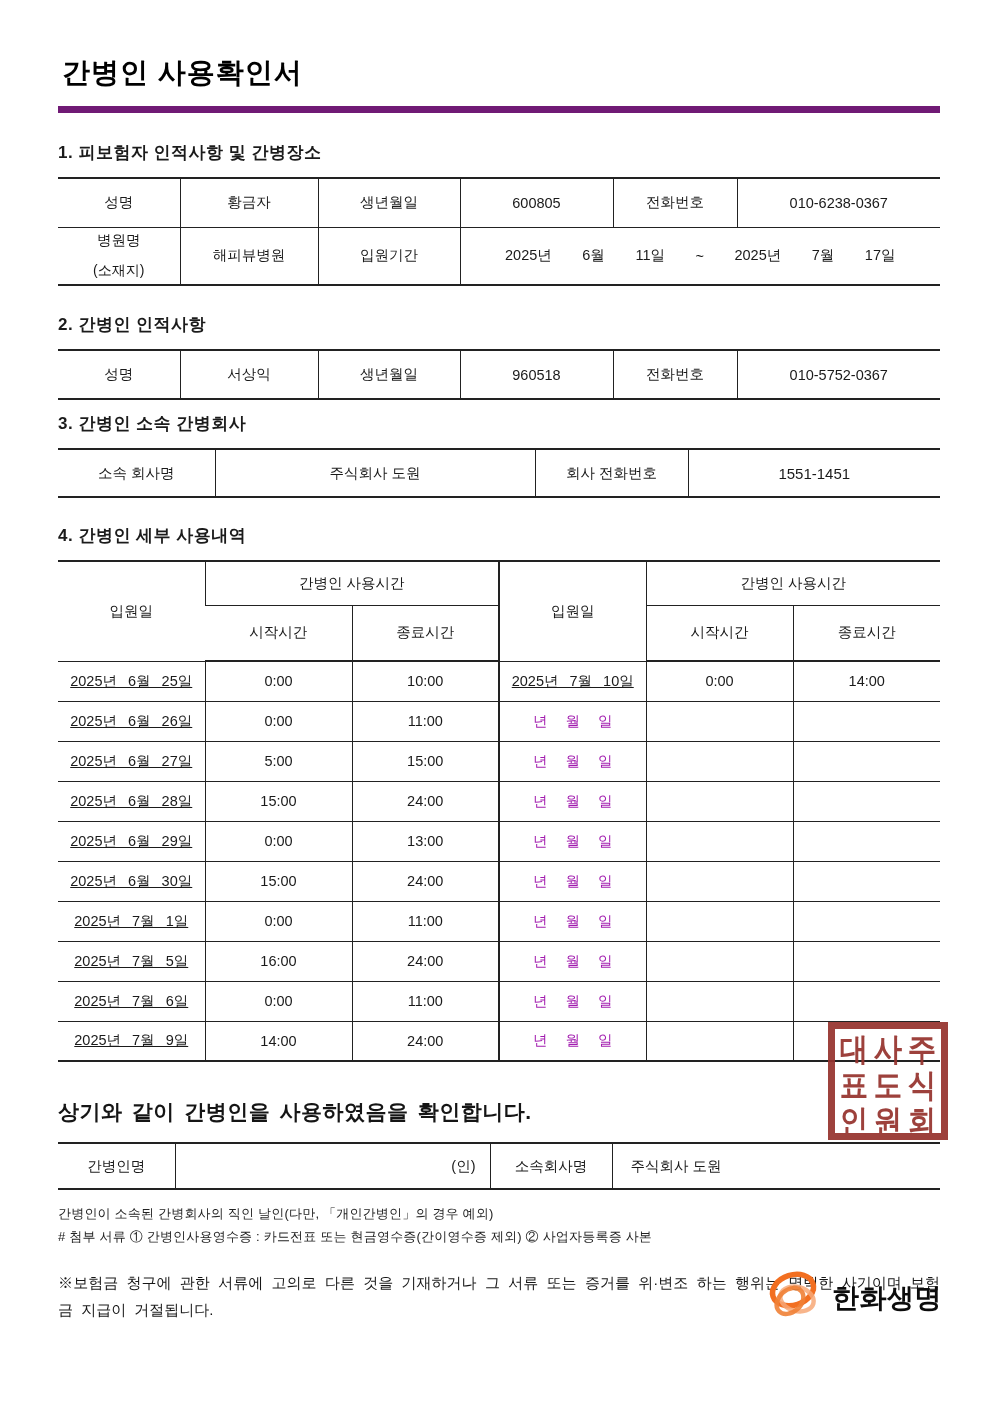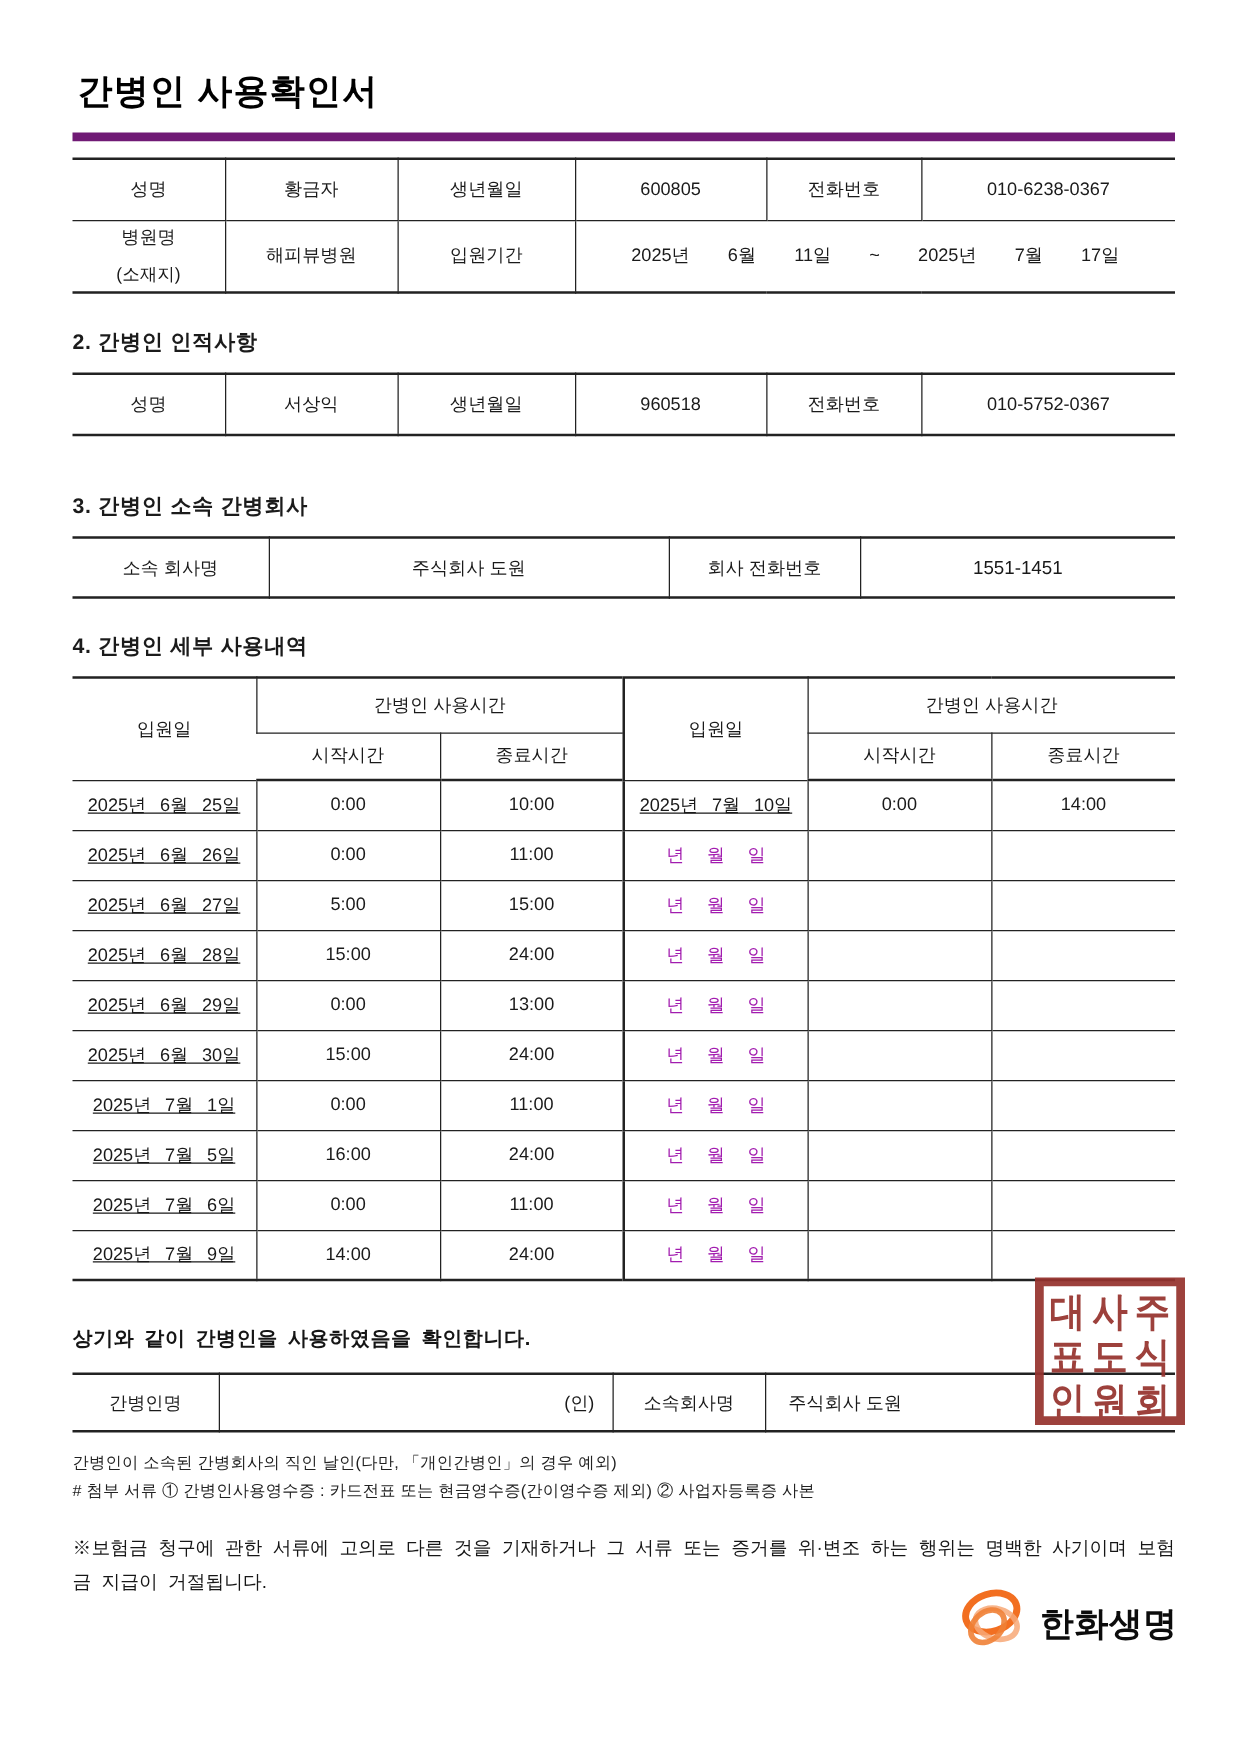--- a/index.html
+++ b/index.html
@@ -6,21 +6,21 @@
   html,body { background:#ffffff; }
   body { width:992px; font-family:"Liberation Sans", sans-serif; color:#111; }
   .page { position:relative; width:992px; height:1403px; background:#fff; padding:46px 52px 0 58px; overflow:hidden; }
 
   .doc-title { font-size:28px; font-weight:bold; letter-spacing:1px; color:#000;
                padding:8px 0 14px 4px; border-bottom:7px solid #701a75; }
 
   .section-heading { font-size:17px; font-weight:bold; color:#1b1b1b; letter-spacing:0.5px; }
   .sh1 { margin-top:28px; }
   .sh2 { margin-top:27px; }
-  .sh3 { margin-top:44px; }
+  .sh3 { margin-top:12px; }
   .sh4 { margin-top:26px; }
 
   table { border-collapse:collapse; table-layout:fixed; width:882px; margin-top:13px; }
   table { border-top:2px solid #222; border-bottom:2px solid #222; }
   td { border-top:1px solid #222; border-bottom:1px solid #222;
        text-align:center; vertical-align:middle; font-size:14.5px; color:#1a1a1a;
        overflow:hidden; }
   td + td { border-left:1px solid #222; }
 
   .t-info td { height:49px; }
@@ -30,27 +30,27 @@
 
   .period-cell { }
   .period-flex { display:flex; justify-content:space-evenly; align-items:center; padding:0 14px; font-size:14.5px; }
 
   .t-company td { height:48px; }
   .big-num { font-size:15px; }
 
   
   .t-usage td { height:40px; font-size:14.5px; }
   .t-usage .hrow1 td { height:44px; }
-  .t-usage .hrow2 td { height:38px; border-bottom:2px solid #222; }
+  .t-usage .hrow2 td { height:56px; border-bottom:2px solid #222; }
   .t-usage td.mid-div { border-left:2px solid #222; }
   .date-cell { word-spacing:7px;text-decoration:underline; }
   .empty-date { word-spacing:14px; color:#a21caf; }
 
   
-  .confirm-text { margin-top:36px; font-size:16px; font-weight:bold; color:#151515; letter-spacing:0.5px; word-spacing:3px; }
+  .confirm-text { margin-top:36px; font-size:21px; font-weight:bold; color:#151515; letter-spacing:0.5px; word-spacing:3px; }
   .t-sign { margin-top:16px; }
   .t-sign td { height:46px; }
   .seal-cell { text-align:right; padding-right:14px; }
   .left-pad { text-align:left; padding-left:18px; }
   .date-flex { display:flex; justify-content:flex-end; align-items:center; gap:52px; padding-right:26px; font-size:14.5px; }
 
   .notes { margin-top:13px; font-size:13px; color:#222; line-height:1.75; letter-spacing:0.2px; }
   .warning { margin-top:20px; font-size:15px; color:#161616; line-height:1.85; text-align:justify; word-spacing:4px; }
 
   
@@ -65,20 +65,21 @@
   .logo { position:absolute; top:1268px; right:50px; display:flex; align-items:center; gap:10px; }
   .logo-text { font-size:27px; font-weight:bold; color:#0c0c0c; letter-spacing:0.5px; }
 </style>
 </head>
 <body>
 
 <div class="page">
 
   <div class="doc-title">간병인 사용확인서</div>
 
+  <div class="section-heading sh1">1. 피보험자 인적사항 및 간병장소</div>
   <table class="t-info">
     <colgroup>
         <col style="width:122px">
         <col style="width:138px">
         <col style="width:142px">
         <col style="width:153px">
         <col style="width:124px">
         <col style="width:203px">
       </colgroup>
     <tbody>

